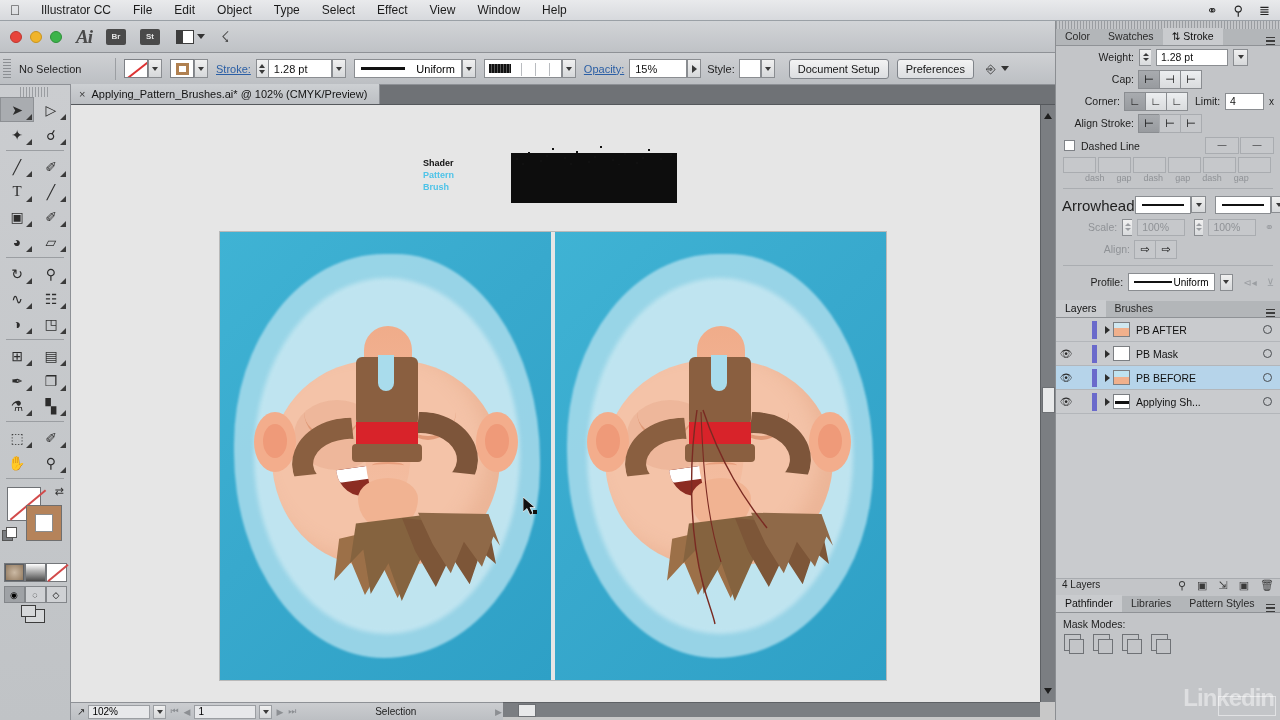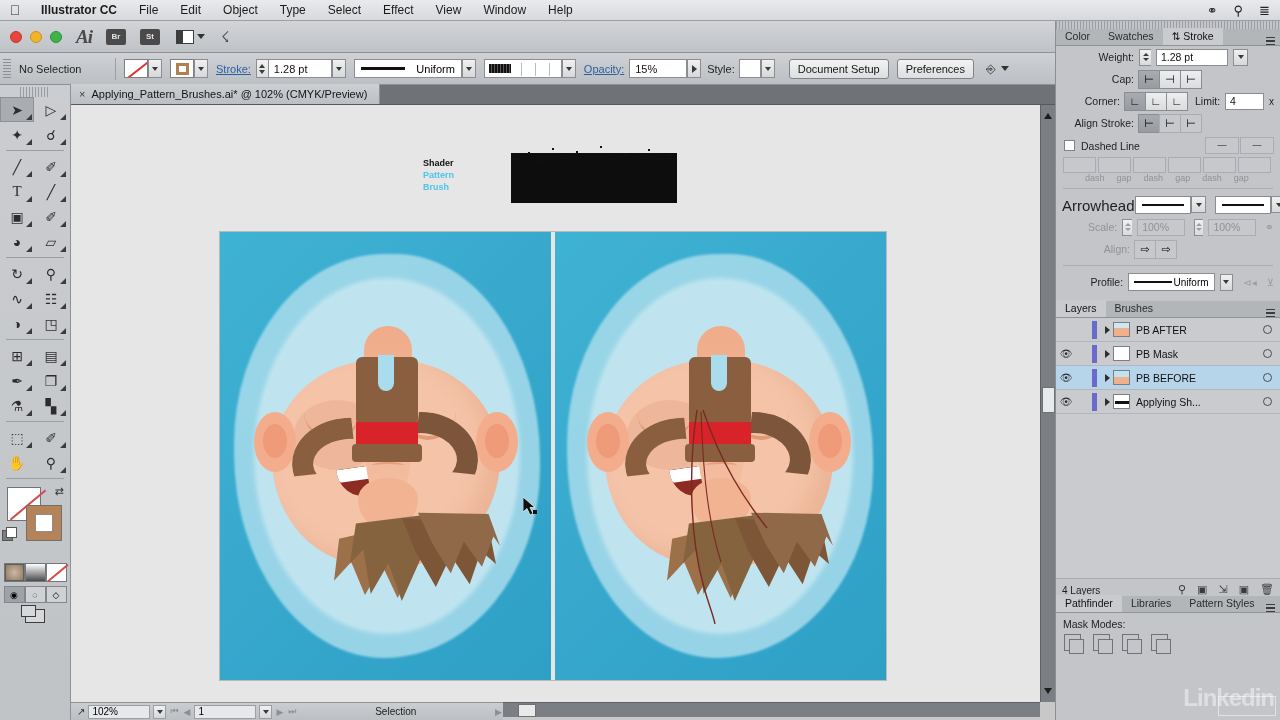--- a/index.html
+++ b/index.html
@@ -14,21 +14,21 @@
 
   
   .macbar{
     position:absolute; left:0; top:0; width:1280px; height:21px;
     background:linear-gradient(#e9eaec,#d7d9dd);
     border-bottom:1px solid #9aa0a6;
     display:flex; align-items:center;
   }
   .apple{ width:30px; text-align:center; font-size:14px; color:#2b2b2b; line-height:1;}
   .menu-item{ padding:0 11px; font-size:12px; color:#1b1b1b; line-height:21px; white-space:nowrap;}
-  .menu-item.app-name{ font-weight:bold; }
+  .menu-item.app-name{ font-weight:normal; }
   .macbar-right{ margin-left:auto; display:flex; align-items:center; padding-right:10px; gap:16px;}
   .mb-ic{ font-size:13px; color:#222; line-height:1; }
 
   
   .titlebar{
     position:absolute; left:0; top:21px; width:1280px; height:32px;
     background:linear-gradient(#d2d4d7,#bfc2c6);
     border-bottom:1px solid #8e9196;
     display:flex; align-items:center;
   }
@@ -350,21 +350,21 @@
   .layer-row.sel{ background:#b6d4ea; }
   .lr-eye{ width:20px; text-align:center; font-size:10px; color:#2a2a2a;}
   .lr-lock{ width:16px; }
   .lr-color{ width:5px; height:18px; background:#6a6acb; margin-right:4px;}
   .lr-tri{ width:12px; display:flex; align-items:center; justify-content:center;}
   .lr-tri i{ width:0;height:0;border-top:4px solid transparent;border-bottom:4px solid transparent;border-left:5px solid #2d2d2d;}
   .lr-thumb{ width:17px;height:15px;border:1px solid #7b7e82; margin-right:6px; background:#fff; position:relative; overflow:hidden;}
   .lr-name{ flex:1; }
   .lr-target{ width:26px; display:flex; align-items:center; justify-content:center;}
   .lr-target i{ width:9px;height:9px;border:1.4px solid #4a4d51;border-radius:50%;}
-  .layers-foot{ display:flex; align-items:flex-end; height:18px; background:#c3c5c8; border-top:1px solid #a8abaf; font-size:10px; color:#1f1f1f; padding:0 6px; gap:10px;}
+  .layers-foot{ display:flex; align-items:flex-start; height:18px; background:#c3c5c8; border-top:1px solid #a8abaf; font-size:10px; color:#1f1f1f; padding:0 6px; gap:10px;}
   .lf-icons{ margin-left:auto; display:flex; gap:11px; font-size:11px; color:#3a3a3a;}
 
   .pf-head{ font-size:10.5px; color:#1e1e1e; padding:5px 7px 2px; }
   .pf-row{ display:flex; gap:12px; padding:2px 8px;}
   .pf-btn{ width:17px;height:17px;border:1px solid #6f7276;position:relative;background:transparent;}
   .pf-btn:after{content:"";position:absolute;left:4px;top:4px;width:13px;height:13px;border:1px solid #6f7276;background:#c3c5c8;}
   .watermark{ position:absolute; right:6px; bottom:8px; font-size:24px; font-weight:bold;
     color:rgba(255,255,255,.45); letter-spacing:-1px; }
   .wm-box{ position:absolute; right:4px; bottom:4px; width:58px;height:20px;border:1px solid rgba(255,255,255,.5);}
 </style>

